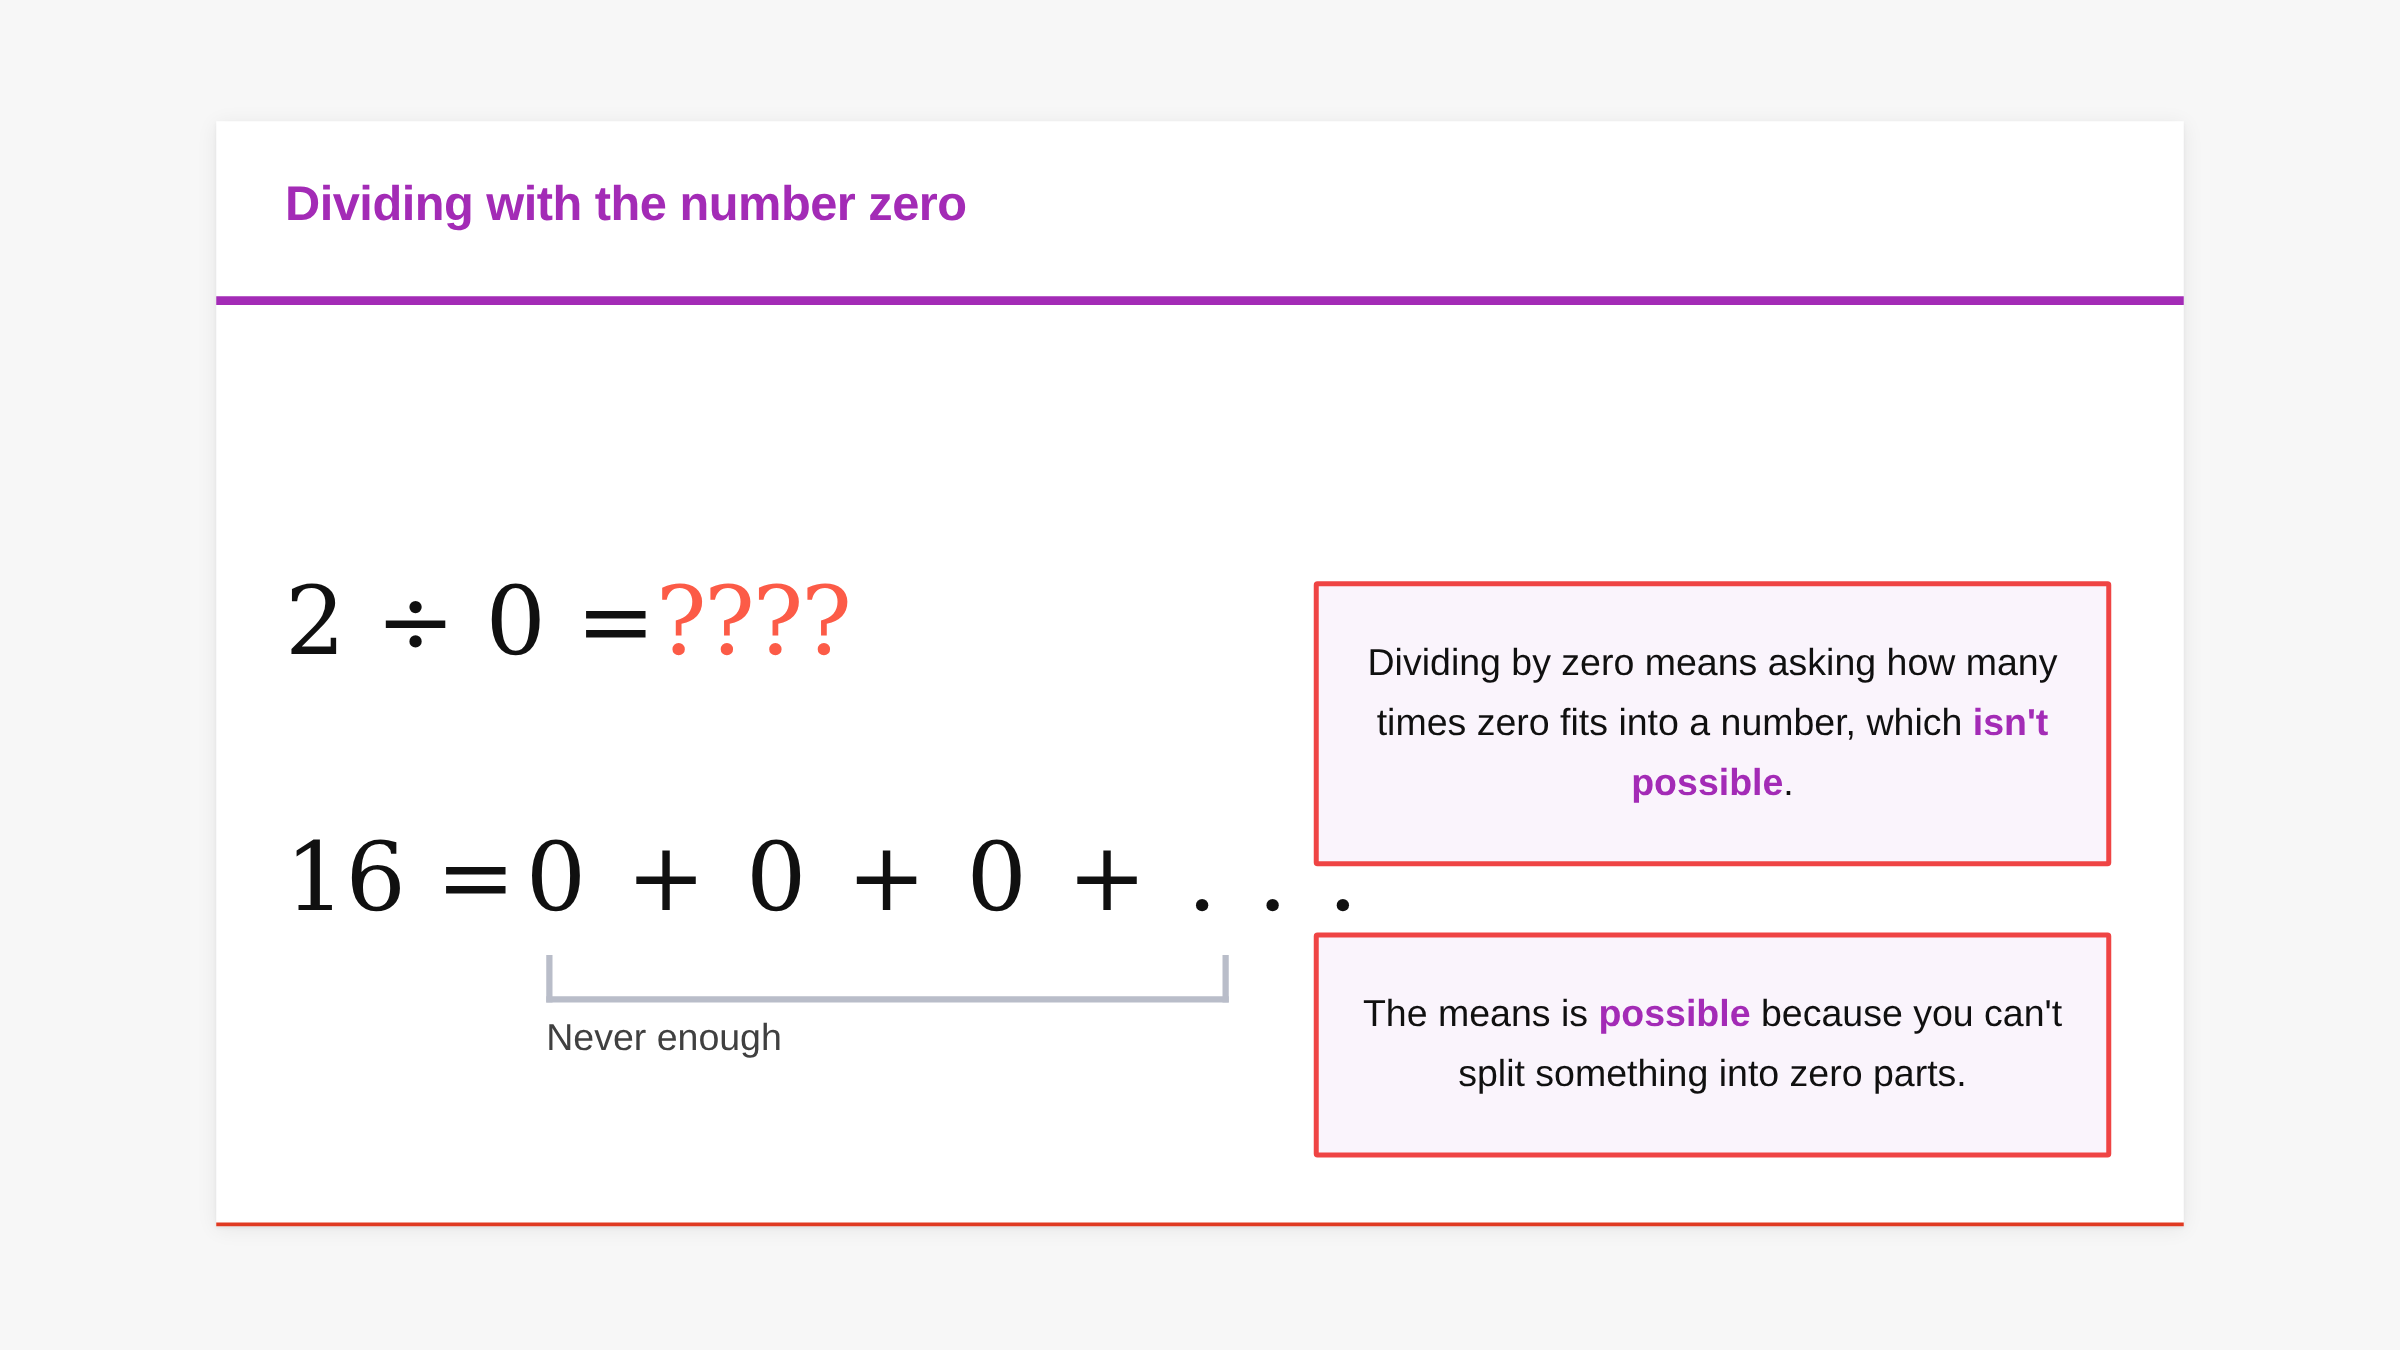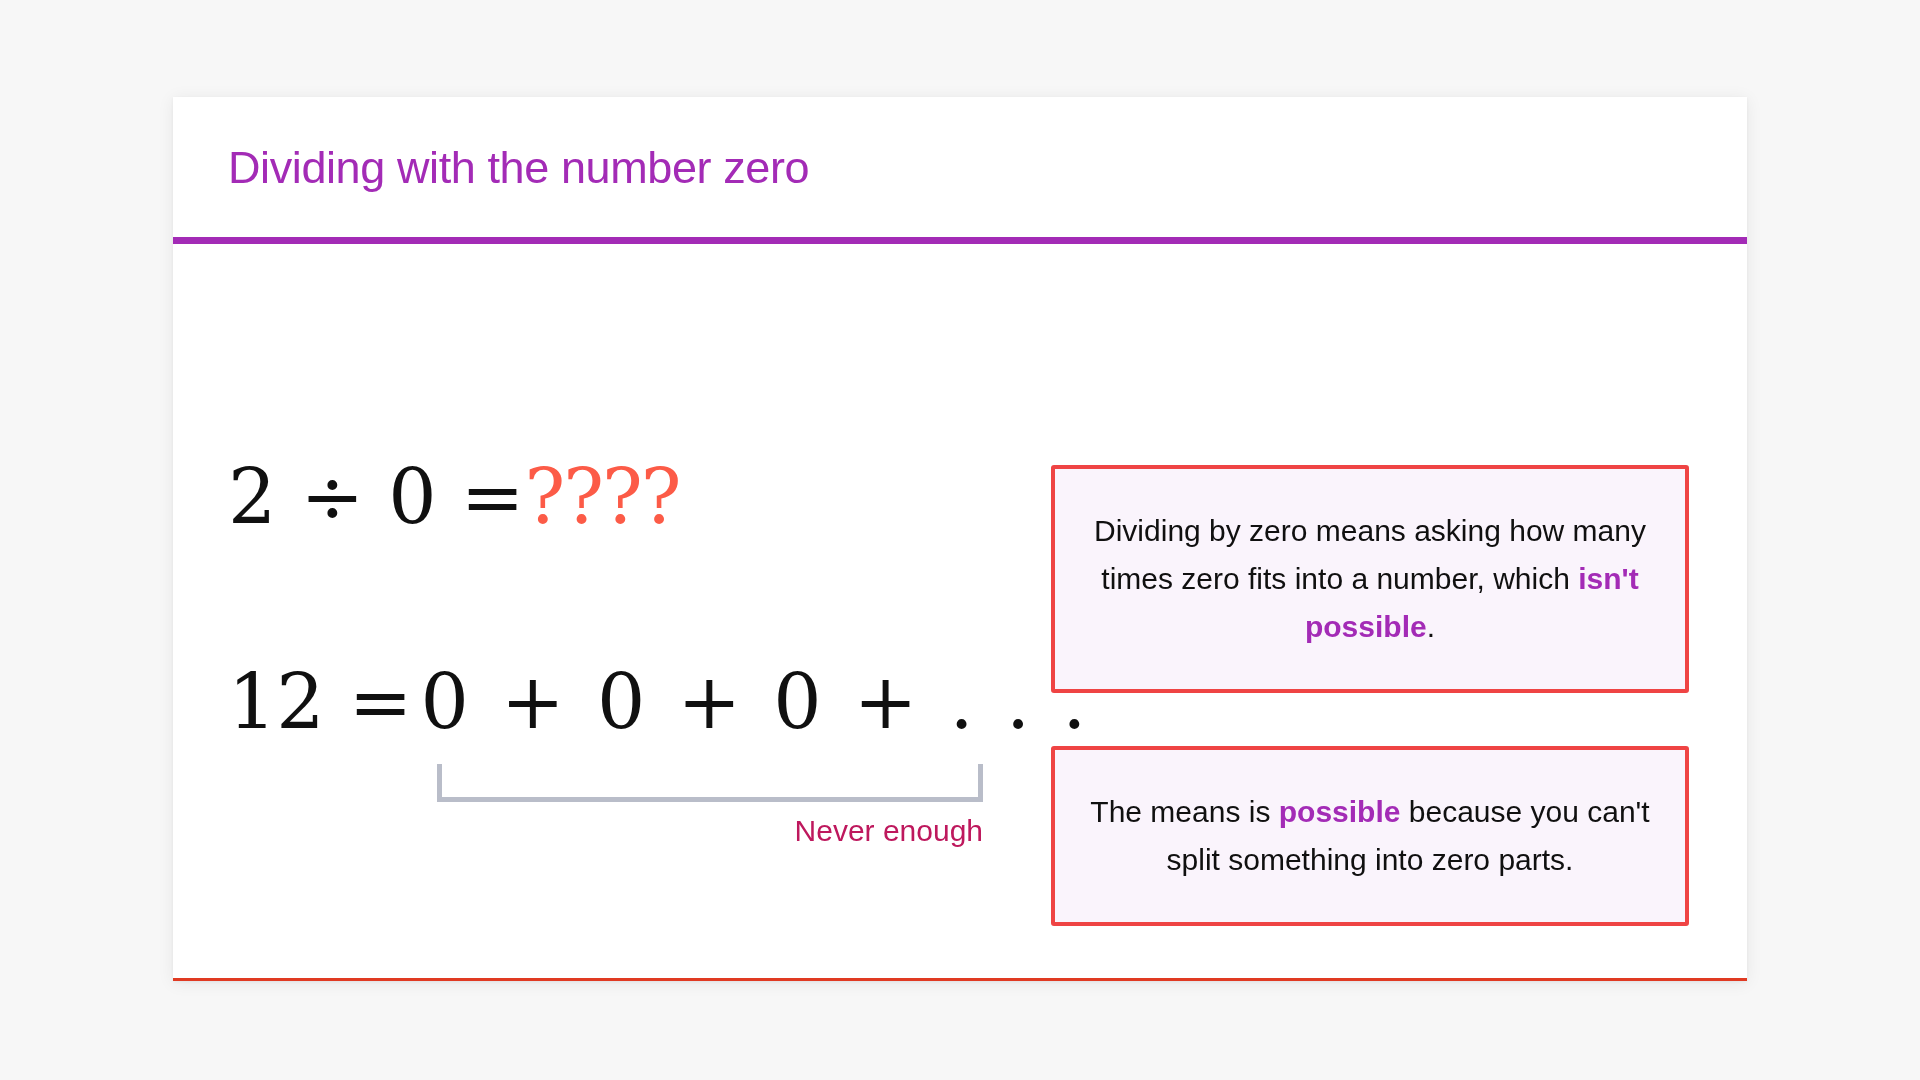--- a/index.html
+++ b/index.html
@@ -28,22 +28,22 @@
   }
 
   .card-header {
     position:absolute;
     left:0; top:0; width:100%; height:140px;
   }
 
   .card-title {
     position:absolute;
     left:55px; top:45px;
-    font-size:45px;
-    font-weight:normal;
+    font-size:39px;
+    font-weight:bold;
     letter-spacing:-0.4px;
     color:#a32bb6;
     white-space:nowrap;
   }
 
   .title-rule {
     position:absolute;
     left:0; top:140px;
     width:100%; height:7px;
     background:#a32bb6;
@@ -101,23 +101,23 @@
     width:546px; height:38px;
     border-left:5px solid #b9bdc9;
     border-right:5px solid #b9bdc9;
     border-bottom:5px solid #b9bdc9;
   }
 
   .bracket-label {
     position:absolute;
     left:264px; top:570px;
     width:546px;
-    text-align:right;
+    text-align:left;
     font-size:30px;
-    color:#be185d;
+    color:#404040;
     white-space:nowrap;
   }
 
   
   .notes-pane {
     position:absolute;
     left:860px; top:0;
     width:714px; height:100%;
   }
 
@@ -161,21 +161,21 @@
     </div>
 
     <div class="title-rule"></div>
 
     <div class="card-body">
 
       <div class="math-pane">
 
         <div class="eq eq-1"><span>2 ÷ 0 =</span><span class="unknown">????</span></div>
 
-        <div class="eq eq-2"><span class="lhs">12 =</span><span class="series">0 + 0 + 0 + . . .</span></div>
+        <div class="eq eq-2"><span class="lhs">16 =</span><span class="series">0 + 0 + 0 + . . .</span></div>
 
         <div class="underbracket"></div>
 
         <div class="bracket-label">Never enough</div>
       </div>
 
       <div class="notes-pane">
 
         <div class="note-box note-1">
           <div class="note-text"><span>Dividing by zero means asking how many times zero fits into a number, which </span><b>isn't possible</b><span>.</span></div>

